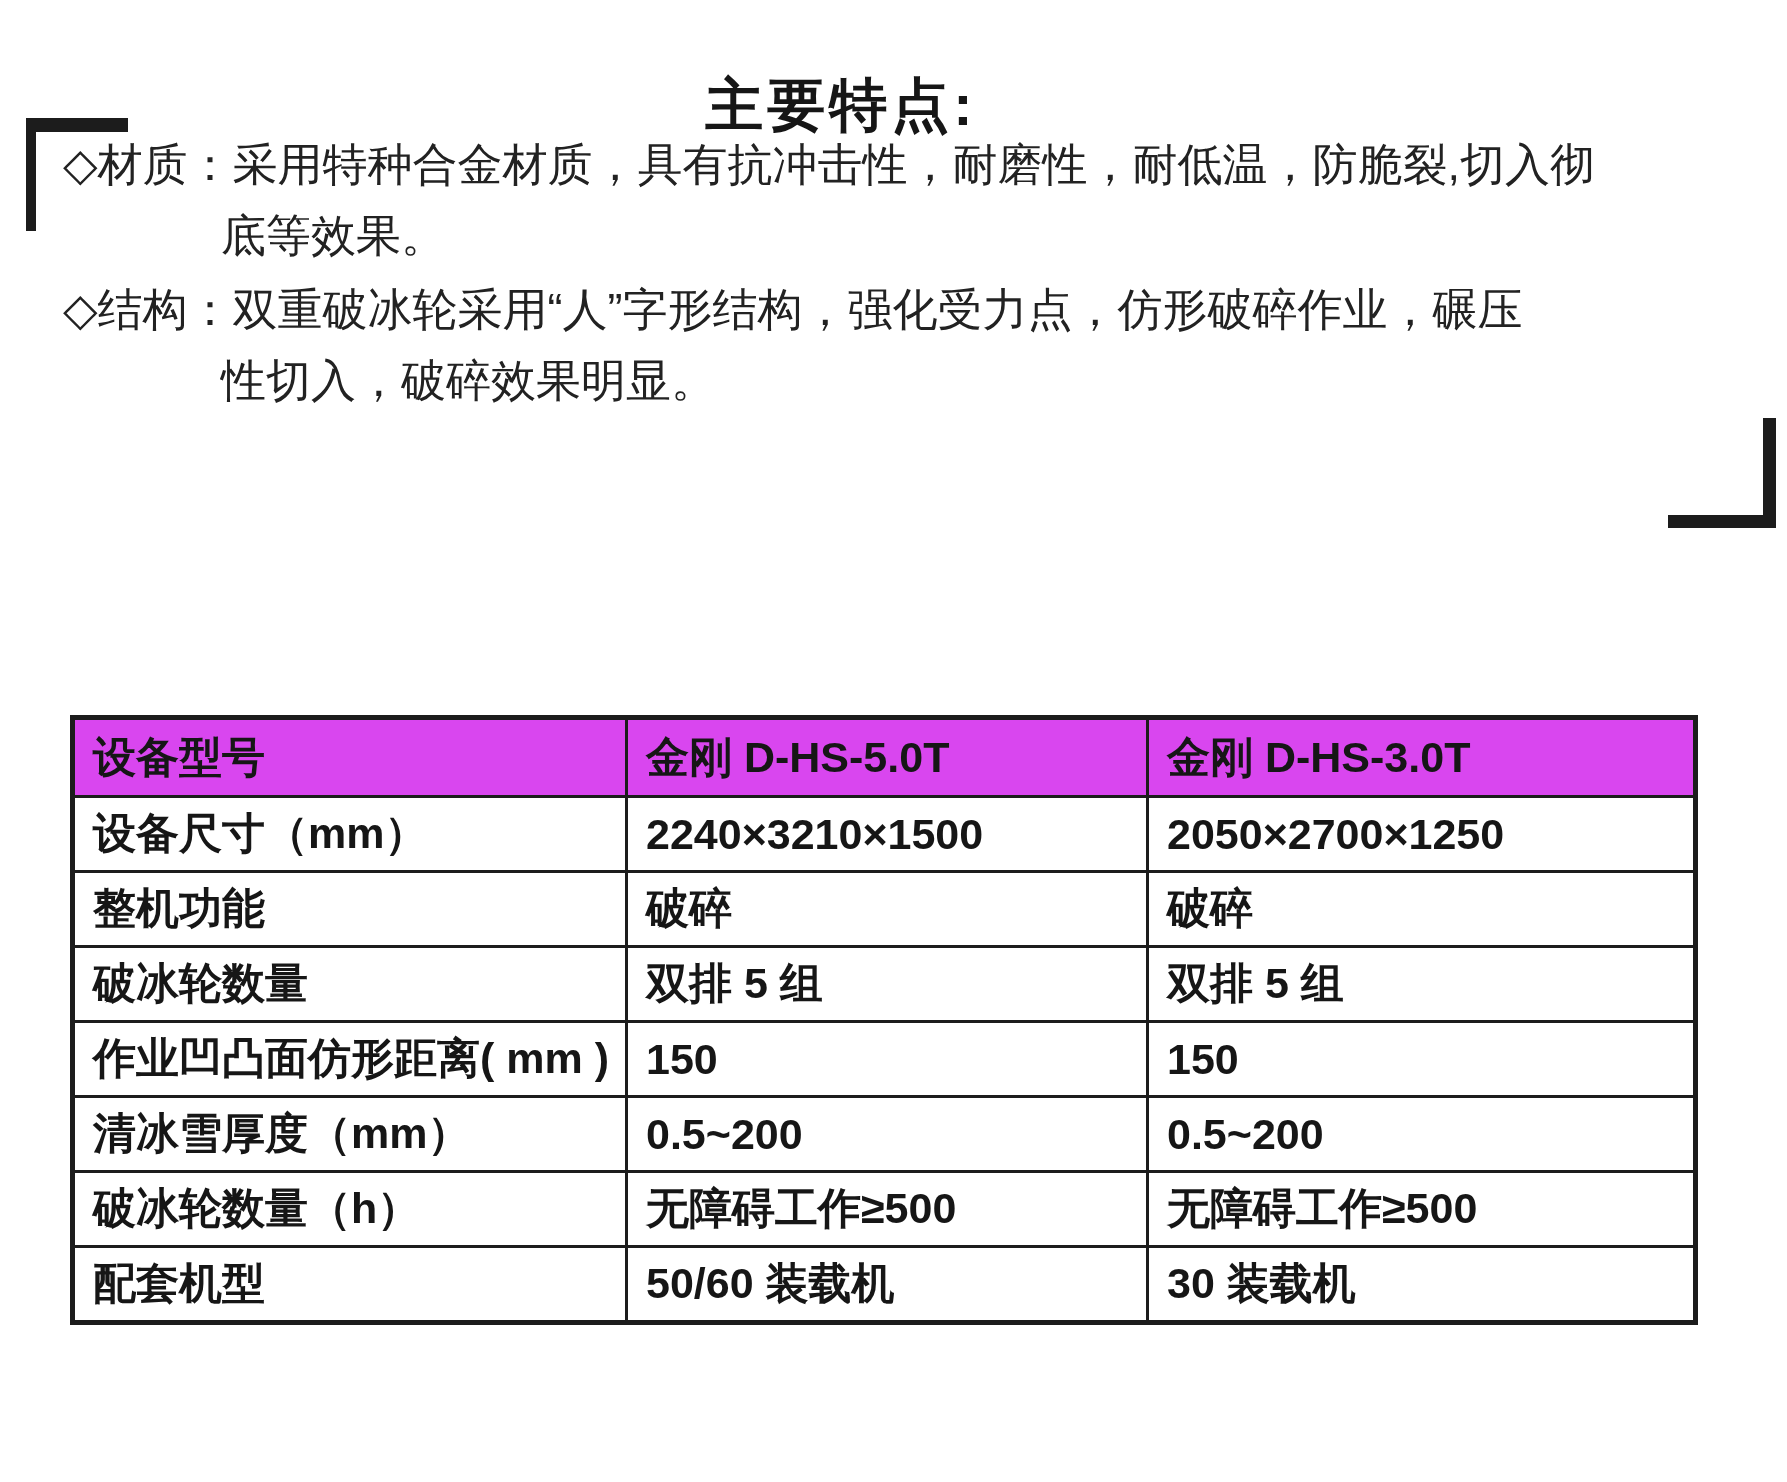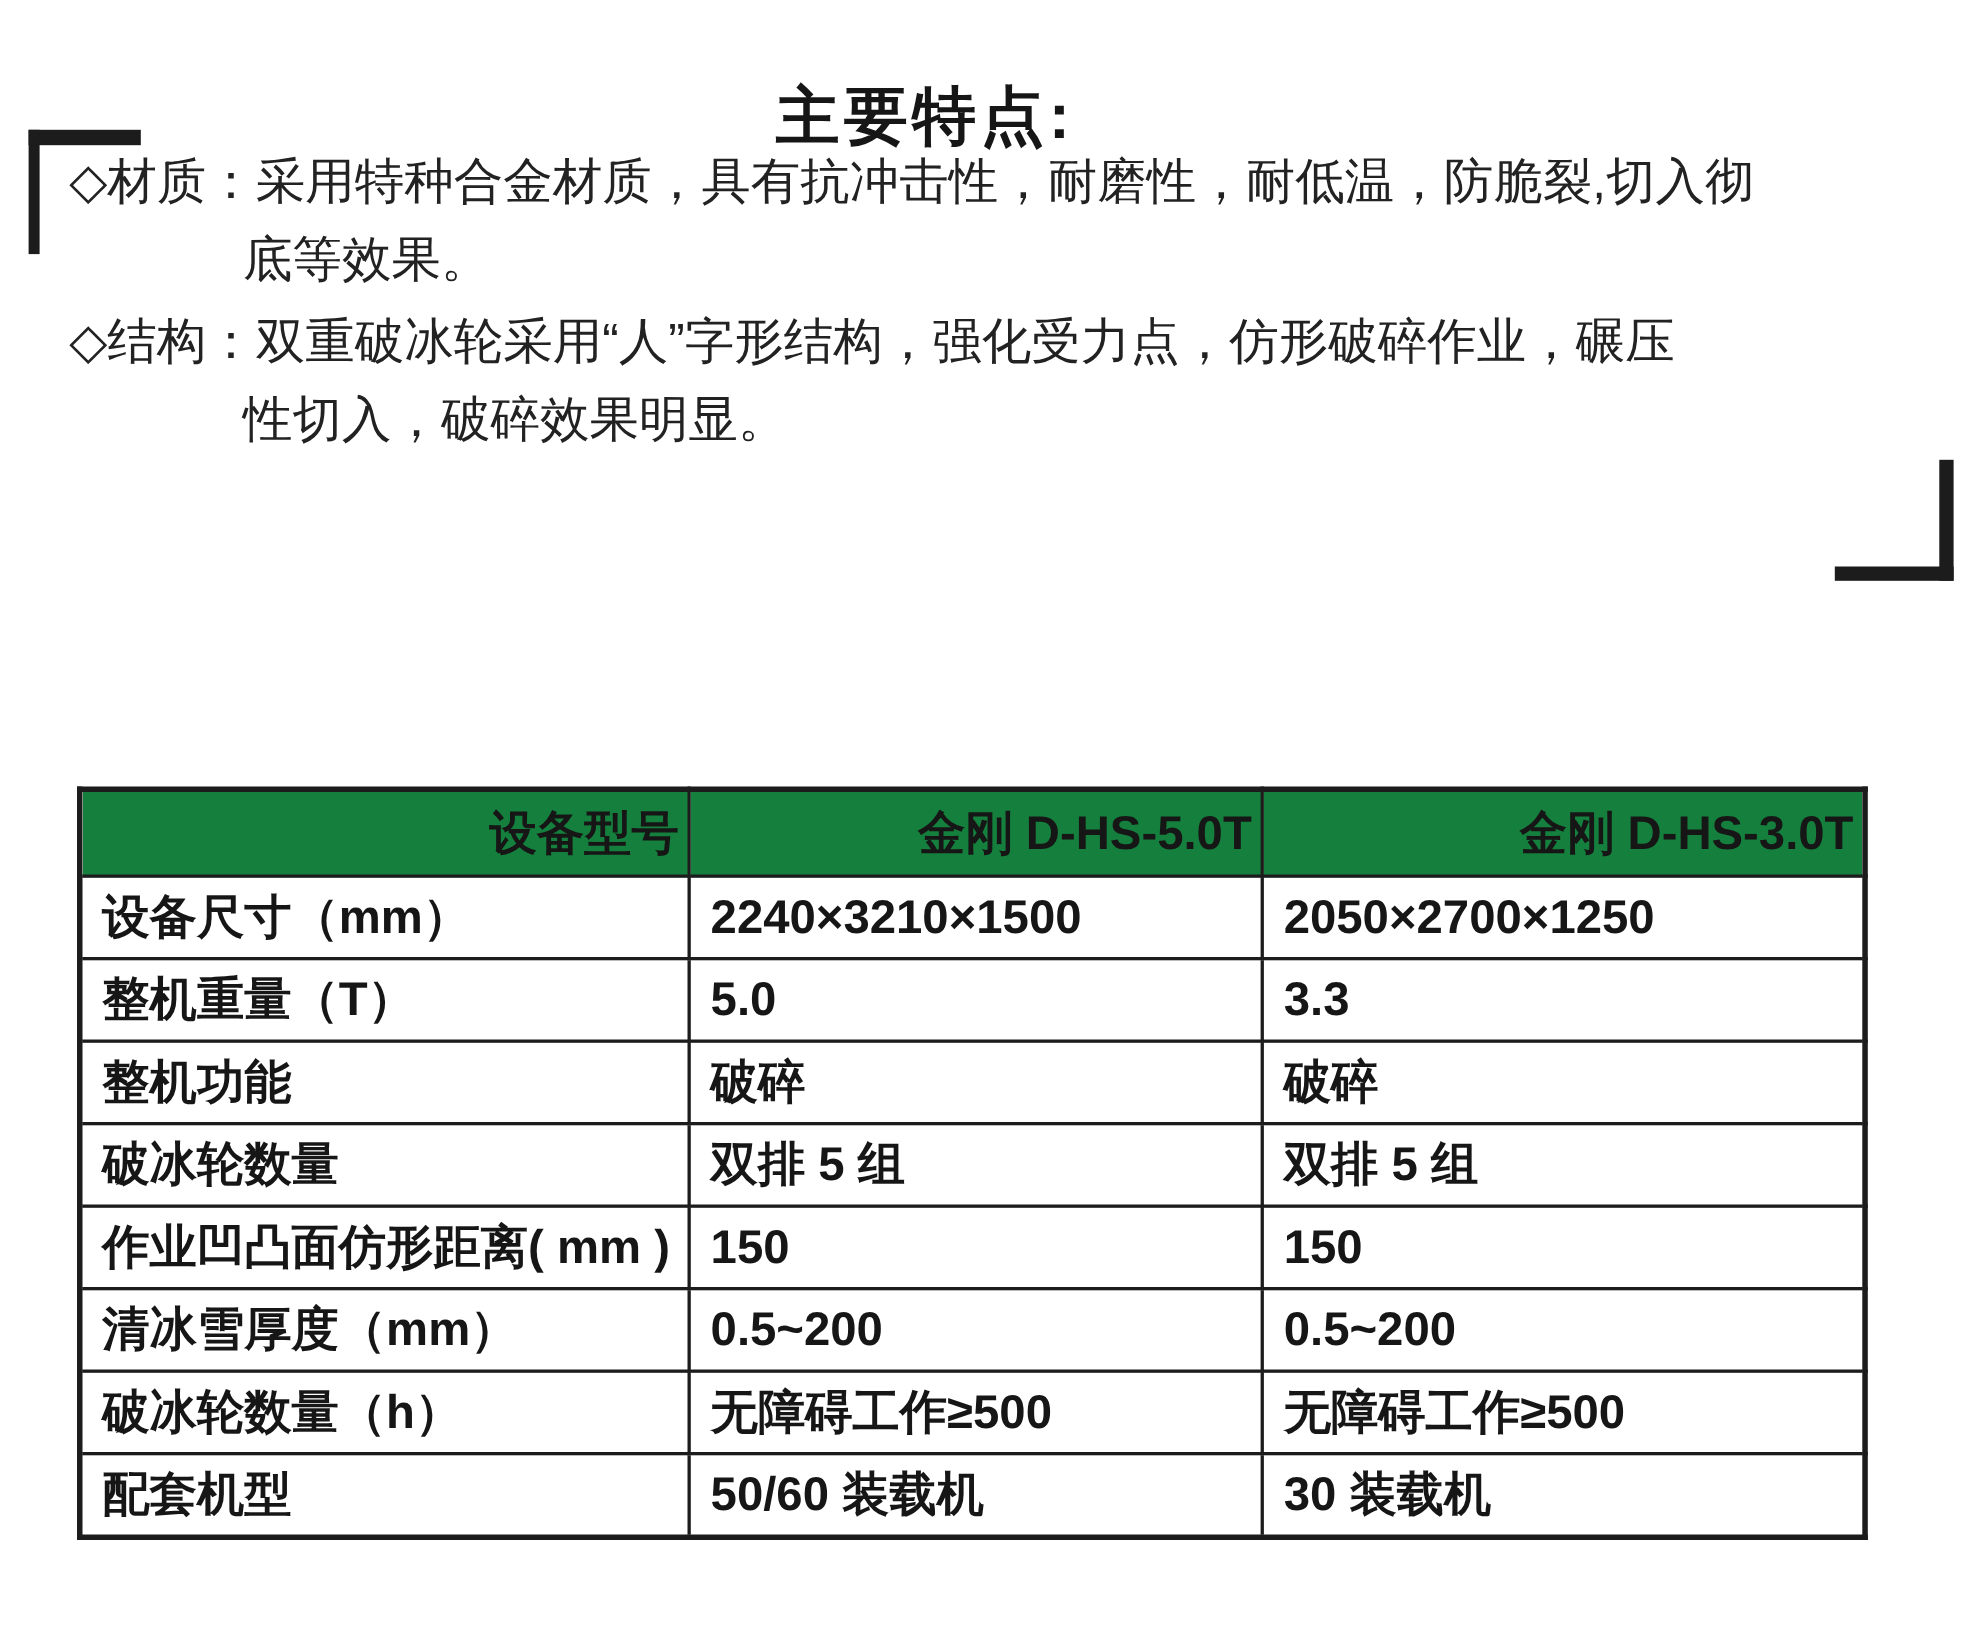--- a/index.html
+++ b/index.html
@@ -75,24 +75,23 @@
     height: 72px;
     padding: 0 8px 0 18px;
     text-align: left;
     vertical-align: middle;
     overflow: hidden;
     white-space: nowrap;
     font-weight: bold;
   }
   .spec-table { border: 5px solid #1c1c1c; }
   .spec-table th {
-    background: #15803d;
+    background: #d946ef;
     font-weight: bold;
     height: 75px;
-    text-align: right;
   }
 </style>
 </head>
 <body>
 
 <h1 class="page-title">主要特点:</h1>
 
 <div class="bracket-tl"></div>
 <div class="bracket-br"></div>
 
@@ -120,25 +119,20 @@
       <th>金刚 D-HS-3.0T</th>
     </tr>
   </thead>
   <tbody>
     <tr>
       <td>设备尺寸（mm）</td>
       <td>2240×3210×1500</td>
       <td>2050×2700×1250</td>
     </tr>
     <tr>
-      <td>整机重量（T）</td>
-      <td>5.0</td>
-      <td>3.3</td>
-    </tr>
-    <tr>
       <td>整机功能</td>
       <td>破碎</td>
       <td>破碎</td>
     </tr>
     <tr>
       <td>破冰轮数量</td>
       <td>双排 5 组</td>
       <td>双排 5 组</td>
     </tr>
     <tr>

